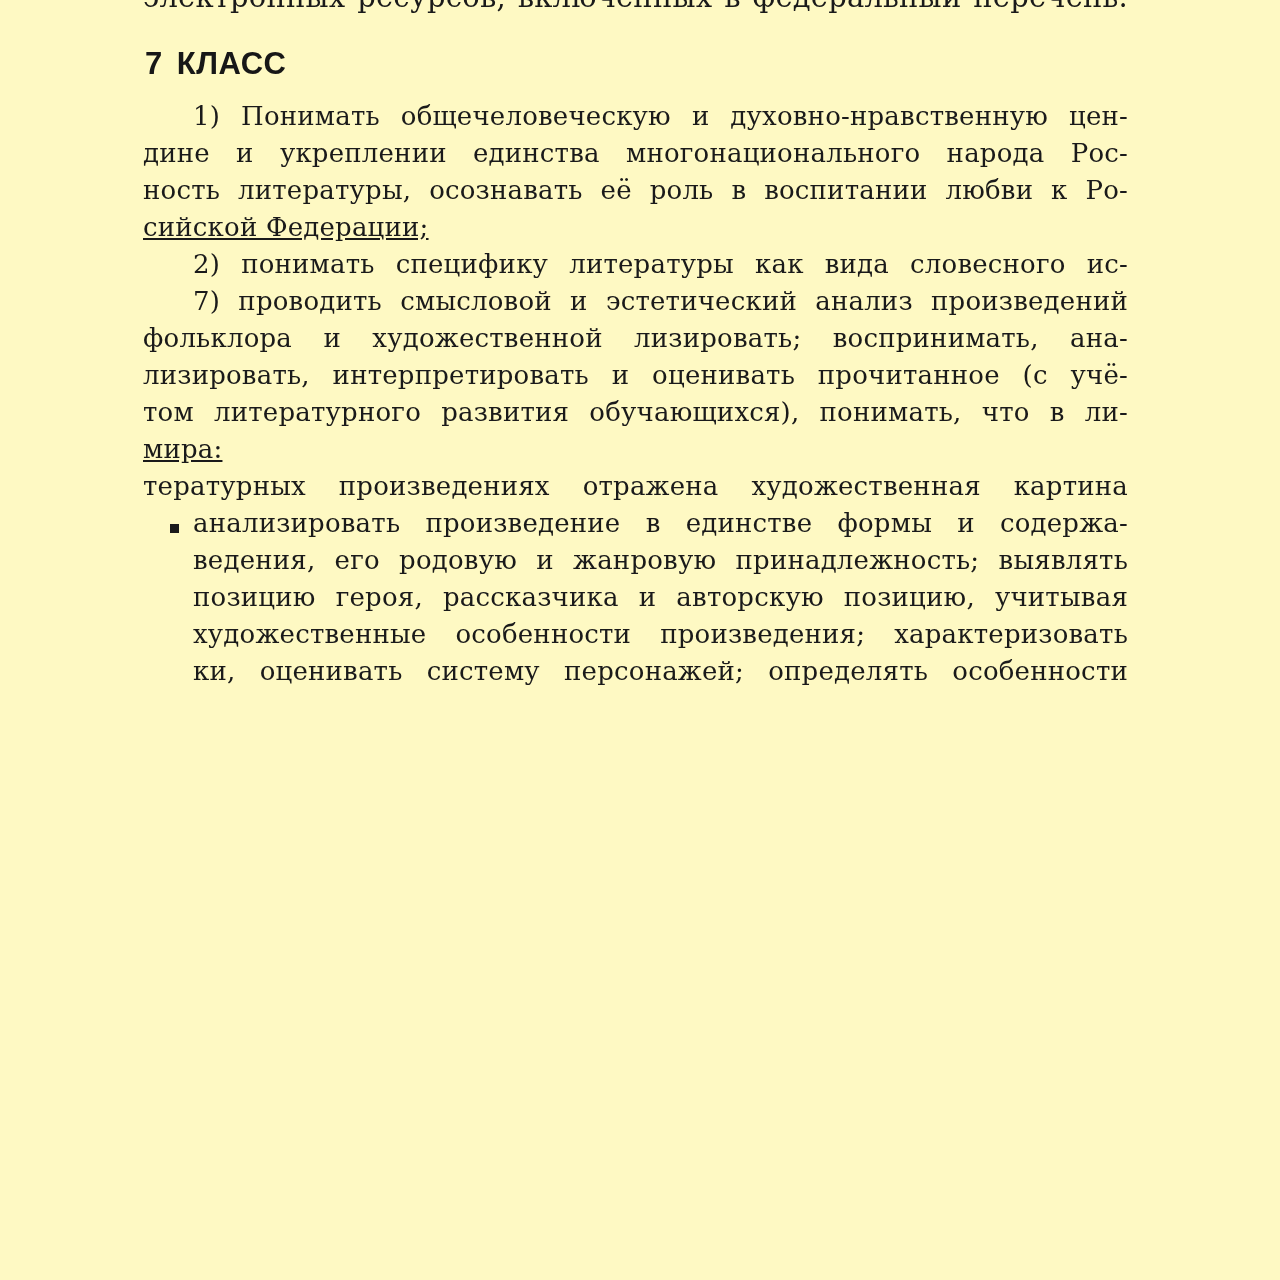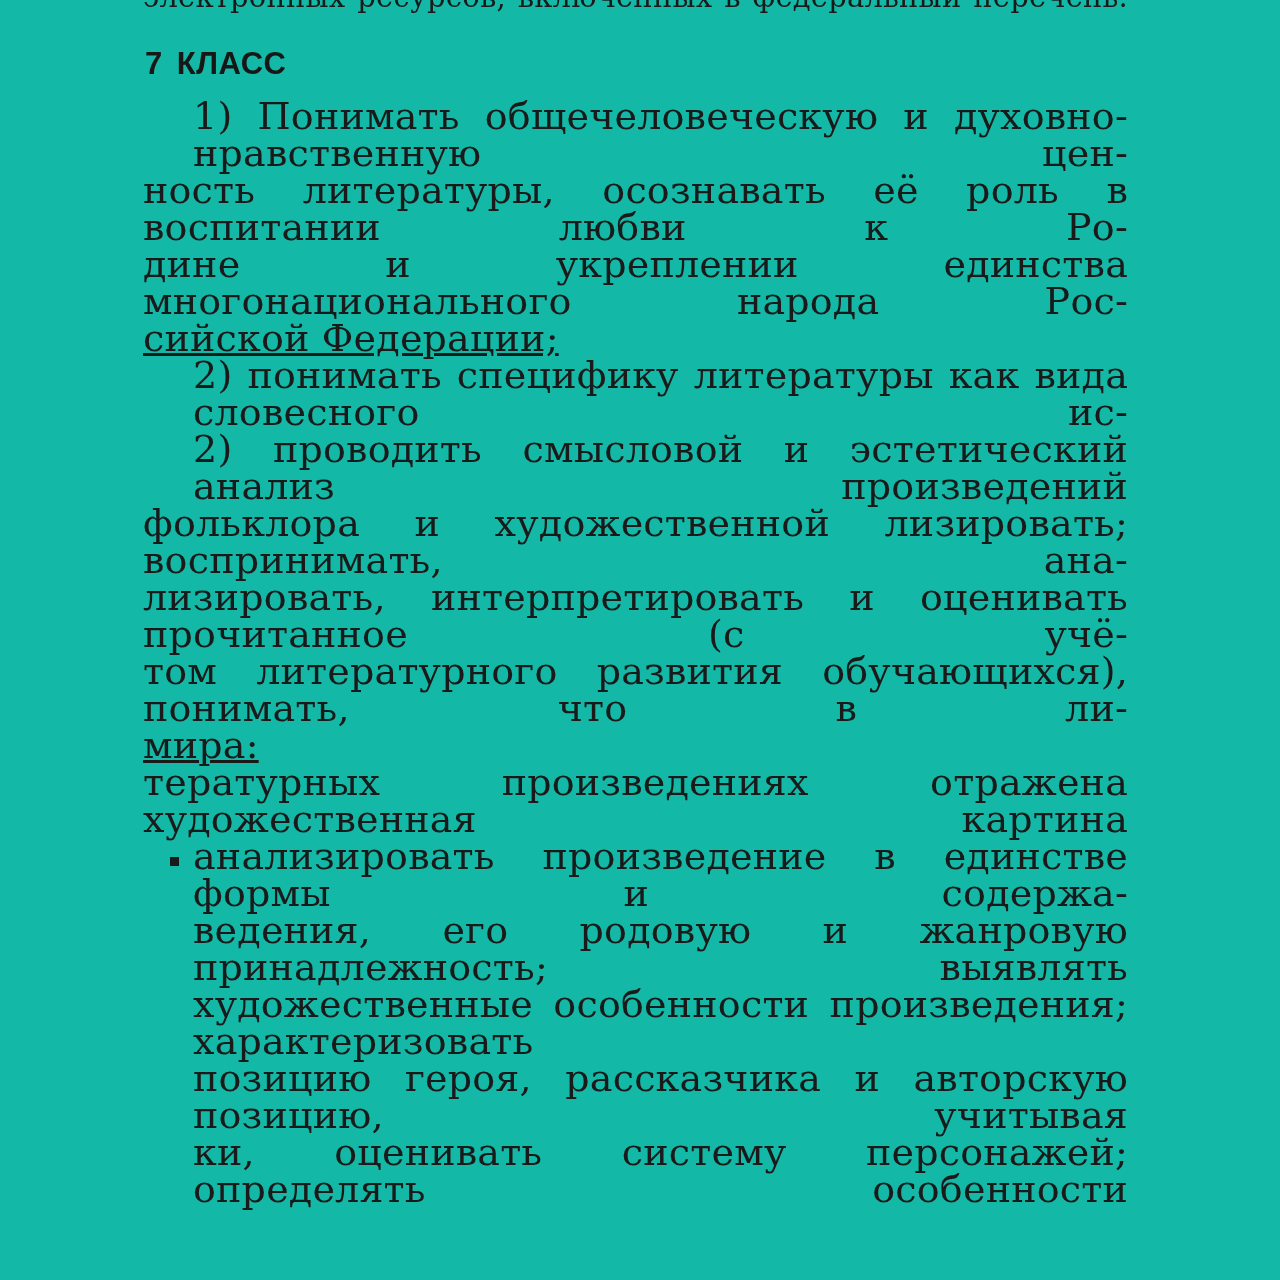--- a/index.html
+++ b/index.html
@@ -1,20 +1,20 @@
 <!DOCTYPE html>
 <html><head>
 <meta charset="utf-8">
 <style>
   html, body { margin: 0; padding: 0; }
   .page {
     position: relative;
     width: 1280px;
     height: 1280px;
-    background: #14b8a6;
+    background: #fef9c3;
     overflow: hidden;
     font-family: "DejaVu Serif", serif;
     color: #1a1a1a;
   }
   .content {
     position: absolute;
     left: 143px;
     top: 0;
     width: 985px;
   }
@@ -37,21 +37,21 @@
     line-height: 40px;
     letter-spacing: 0.5px;
     word-spacing: 5px;
     margin: 28px 0 0 2px;
     color: #171717;
     text-align: left;
   }
   #paragraphs { margin-top: 14px; }
   .paragraph { position: relative; }
   .line {
-    font-size: 38px;
+    font-size: 26px;
     line-height: 37px;
     text-align: justify;
     text-align-last: justify;
     position: relative;
     letter-spacing: 0.2px;
   }
   .line.no-just { text-align-last: left; text-decoration: underline; }
   .paragraph.numbered .line.first { padding-left: 50px; }
   .paragraph.bullet .line { padding-left: 50px; }
   .marker {
@@ -66,38 +66,38 @@
 </head>
 <body>
 
 <div class="page">
   <div class="content">
     <div class="body-line topline">электронных ресурсов, включённых в федеральный перечень.</div>
     <h1 class="heading">7 КЛАСС</h1>
     <div id="paragraphs">
         <div class="paragraph numbered">
           <div class="line first">1) Понимать общечеловеческую и духовно-нравственную цен-</div>
+          <div class="line">дине и укреплении единства многонационального народа Рос-</div>
           <div class="line">ность литературы, осознавать её роль в воспитании любви к Ро-</div>
-          <div class="line">дине и укреплении единства многонационального народа Рос-</div>
           <div class="line no-just">сийской Федерации;</div>
         </div>
         <div class="paragraph numbered">
           <div class="line first">2) понимать специфику литературы как вида словесного ис-</div>
         </div>
         <div class="paragraph numbered">
-          <div class="line first">2) проводить смысловой и эстетический анализ произведений</div>
+          <div class="line first">7) проводить смысловой и эстетический анализ произведений</div>
           <div class="line">фольклора и художественной лизировать; воспринимать, ана-</div>
           <div class="line">лизировать, интерпретировать и оценивать прочитанное (с учё-</div>
           <div class="line">том литературного развития обучающихся), понимать, что в ли-</div>
           <div class="line no-just">мира:</div>
           <div class="line">тературных произведениях отражена художественная картина</div>
         </div>
         <div class="paragraph bullet">
           <span class="marker"></span>
           <div class="line first">анализировать произведение в единстве формы и содержа-</div>
           <div class="line">ведения, его родовую и жанровую принадлежность; выявлять</div>
+          <div class="line">позицию героя, рассказчика и авторскую позицию, учитывая</div>
           <div class="line">художественные особенности произведения; характеризовать</div>
-          <div class="line">позицию героя, рассказчика и авторскую позицию, учитывая</div>
           <div class="line">ки, оценивать систему персонажей; определять особенности</div>
         </div>
       </div>
   </div>
 </div>
 
 </body></html>

